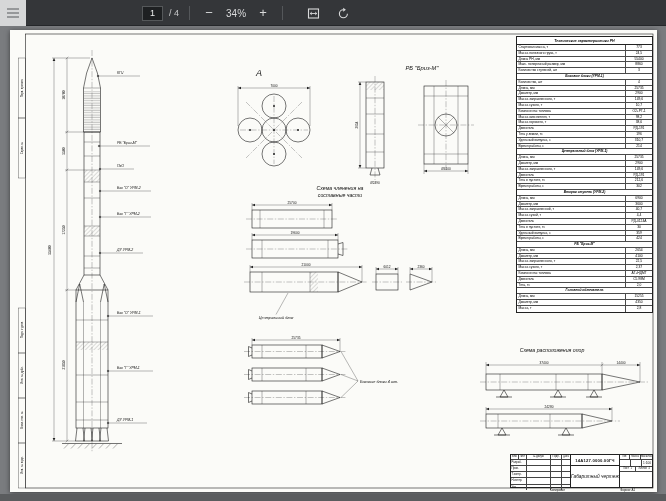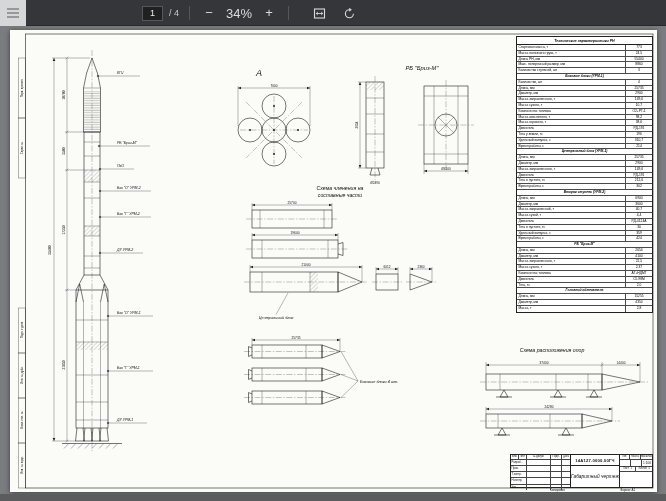--- a/index.html
+++ b/index.html
@@ -9,21 +9,21 @@
 
   
   .toolbar{position:absolute;left:0;top:0;width:666px;height:26px;background:#343639;border-bottom:1px solid #25272a;z-index:10}
   .tb-toggle{position:absolute;left:0;top:0;width:26px;height:26px;background:#d6d7d8;border:none;cursor:pointer;display:flex;flex-direction:column;justify-content:center;align-items:center;gap:2.5px}
   .tb-toggle i{display:block;width:12px;height:1.5px;background:#96989a}
   .tb-group{position:absolute;left:142px;top:0;height:26px;display:flex;align-items:center;color:#d9dadb}
   .pagebox{width:21px;height:15px;background:#1e2022;border:1px solid #55585a;color:#eceded;text-align:center;font-size:9px;line-height:13px}
   .pageof{font-size:9px;margin-left:6px;color:#c9cacb}
   .tb-sep{width:1px;height:14px;background:#54575a;margin:0 10px}
   .tb-btn{background:none;border:none;color:#d9dadb;font-size:13px;width:18px;height:20px;line-height:18px;cursor:pointer;text-align:center}
-  .zoom{font-size:13px;margin:0 8px;color:#d9dadb}
+  .zoom{font-size:10px;margin:0 8px;color:#d9dadb}
   .tb-icon{background:none;border:none;width:20px;height:20px;margin-left:10px;cursor:pointer;display:flex;align-items:center;justify-content:center}
 
   
   .canvas{position:absolute;left:0;top:26px;width:666px;height:475px;background:#7a7c7f;overflow:hidden}
   .page{position:absolute;left:10px;top:4px;width:647px;height:462px;background:#fbfbf8;box-shadow:0 1px 5px rgba(0,0,0,.5)}
   .bottombar{position:absolute;left:0;top:494px;width:666px;height:7px;background:#5a5c5e;z-index:9}
 
   
   .draw{position:absolute;left:0;top:0}
   .s{fill:none;stroke:#1b1b1b;stroke-width:.6}

